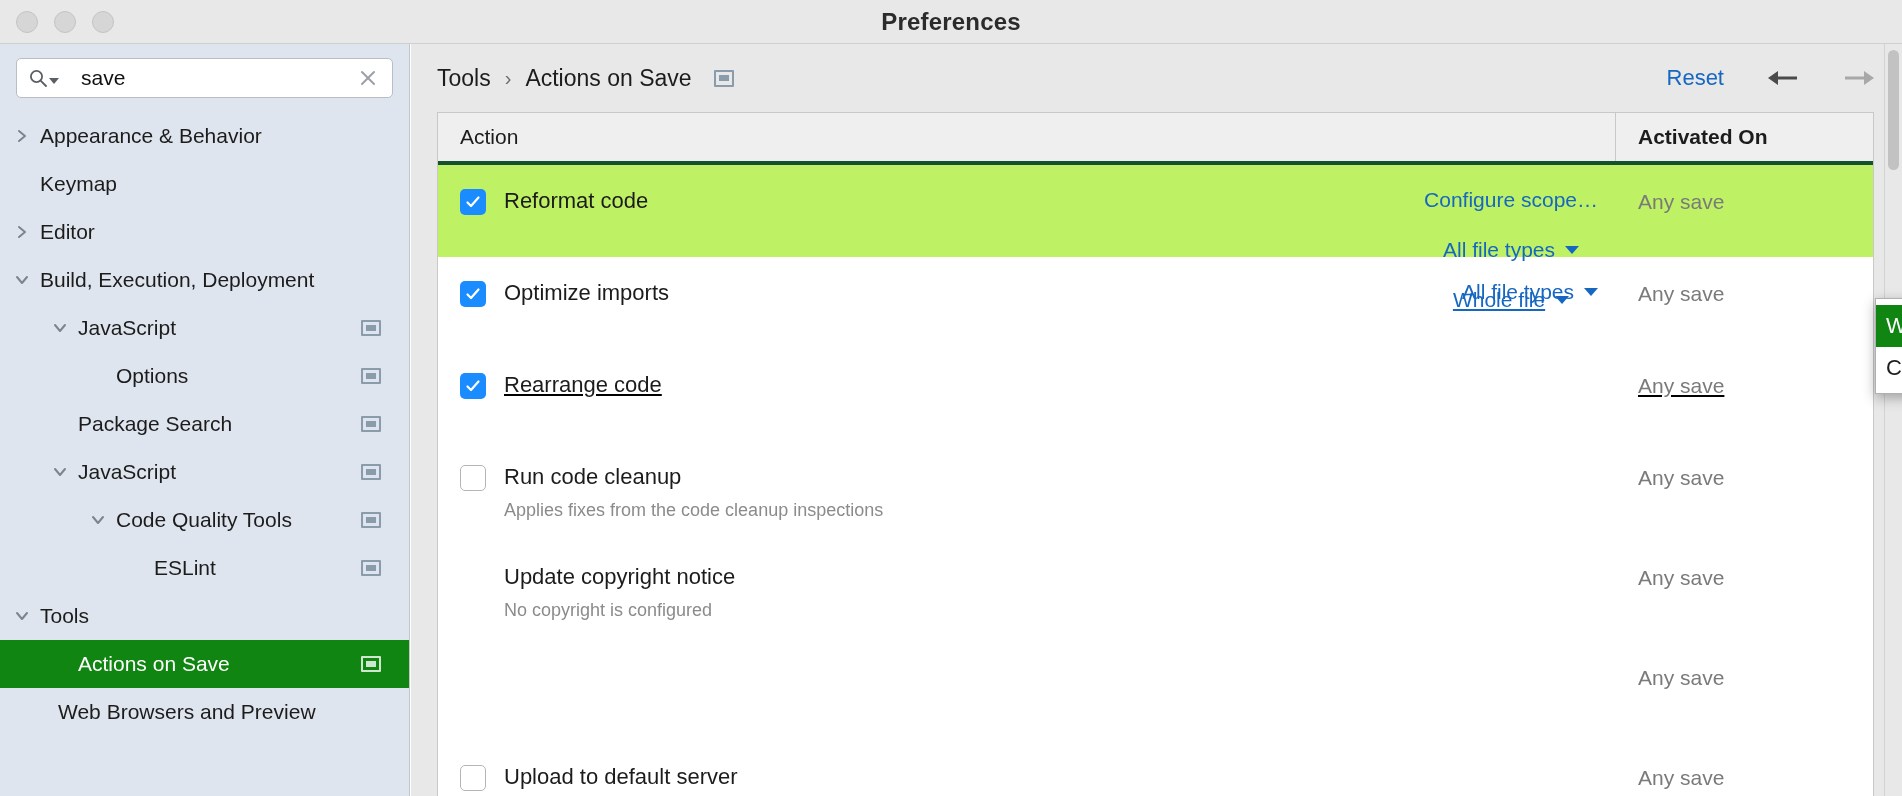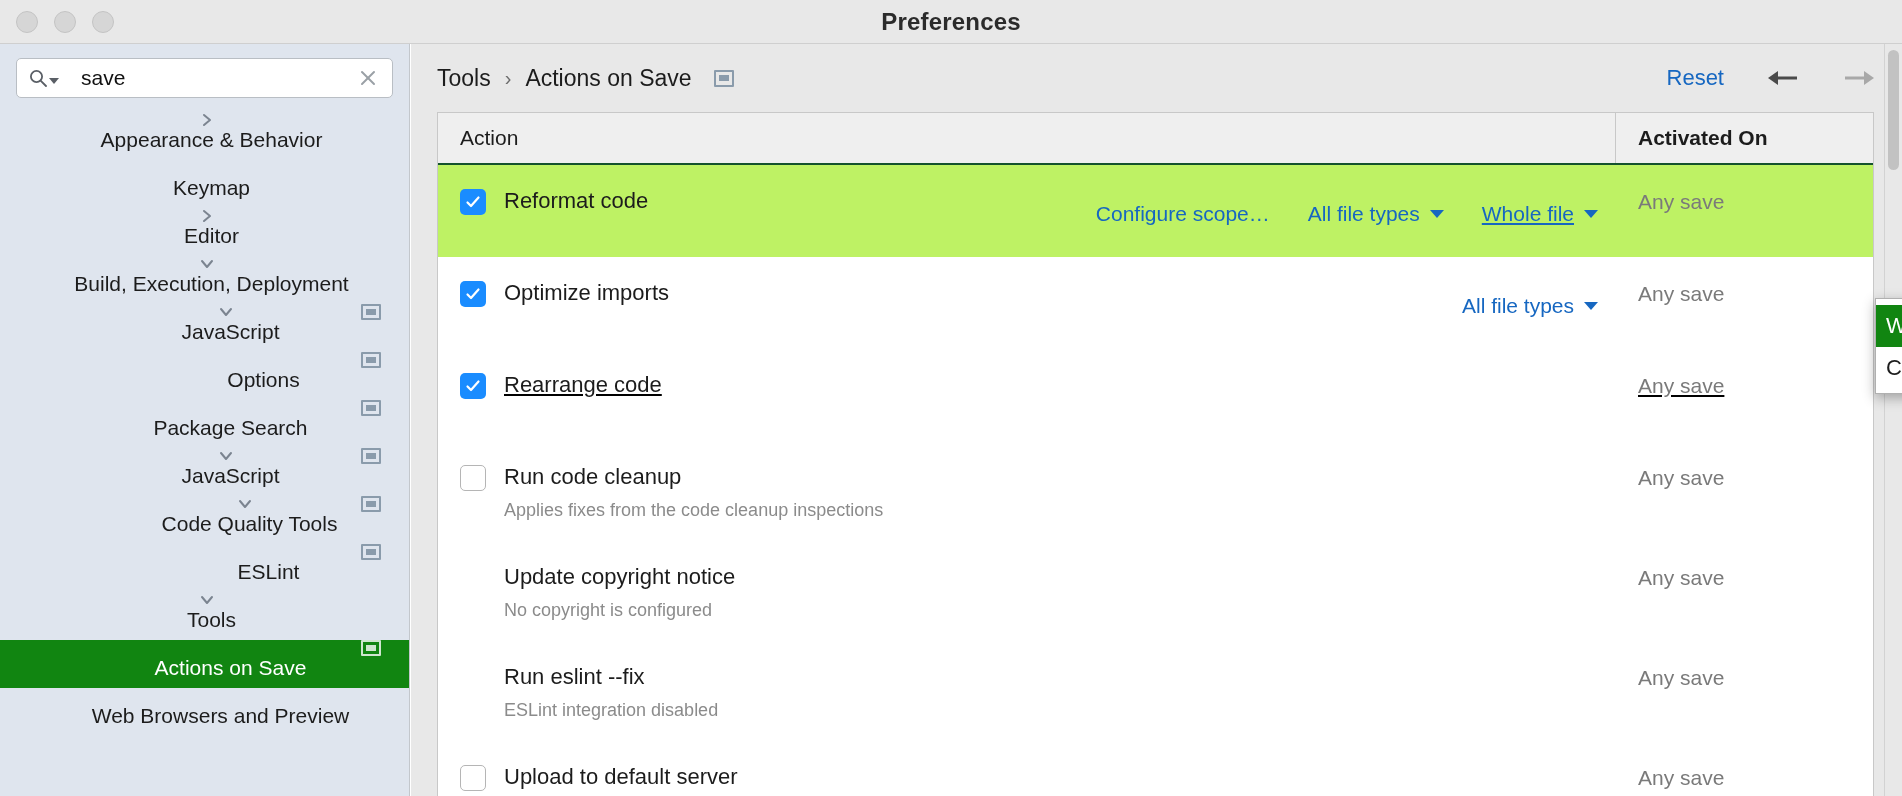--- a/index.html
+++ b/index.html
@@ -68,21 +68,20 @@
     color: #9aa0a6; cursor: pointer;
   }
 
   #tree { margin-top: 4px; }
   .tree-item {
     position: relative;
     height: 48px;
     display: flex; align-items: center;
     font-size: 21px; color: #1c1c1c;
     cursor: pointer;
-    flex-direction: column;
   }
   .tree-item.selected { background: #118511; color: #ffffff; }
   .twisty {
     width: 16px; height: 16px; flex: 0 0 16px;
     display: flex; align-items: center; justify-content: center;
     margin-right: 10px;
   }
   .twisty svg { display:block; }
   .tree-label { white-space: nowrap; }
   .mod-icon {
@@ -129,21 +128,21 @@
   
   #table {
     position: absolute; top: 68px; left: 26px;
     width: 1437px; height: 690px;
     background: #ffffff;
     border: 1px solid #c8c8c8;
     overflow: hidden;
   }
   #table-head {
     height: 52px; background: #efefef;
-    border-bottom: 2px solid #14532d;
+    border-bottom: 4px solid #14532d;
     display: flex; align-items: center;
   }
   .th {
     font-size: 21px; color: #1c1c1c;
     display: flex; align-items: center; height: 100%;
   }
   .th-action { width: 1178px; padding-left: 22px; border-right: 1px solid #c8c8c8; }
   .th-activated { flex: 1; padding-left: 22px; font-weight: bold; }
 
   .row {
@@ -163,22 +162,22 @@
     display: flex; align-items: center; justify-content: center;
   }
   .cb.checked { background: #1a8cff; }
   .cb.unchecked { background: #ffffff; border: 1px solid #b5b5b5; }
   .cb svg { display: block; }
   .cb.spacer { background: transparent; border: none; }
   .row-texts { margin-left: 18px; }
   .row-title { font-size: 22px; color: #1c1c1c; line-height: 28px; }
   .row-sub { font-size: 18px; color: #8b8b8b; margin-top: 8px; line-height: 22px; }
   .row-controls {
-    position: absolute; right: 18px; top: 15px;
-    display: flex; align-items: center; gap: 38px;
+    position: absolute; right: 18px; top: 1px;
+    display: flex; align-items: center; gap: 26px; flex-direction: column;
   }
   .ctrl-link { font-size: 21px; color: #1667c1; cursor: pointer; white-space: nowrap; }
   .ctrl-link.underlined { text-decoration: underline; }
   .ctrl-combo { display: flex; align-items: center; gap: 10px; cursor: pointer; }
   .chev {
     width: 0; height: 0;
     border-left: 7px solid transparent;
     border-right: 7px solid transparent;
     border-top: 8px solid #1667c1;
   }
@@ -284,21 +283,21 @@
         <span class="twisty">
           <svg width="16" height="16" viewBox="0 0 16 16">
             <polyline points="3,5 8,11 13,5" fill="none" stroke="#7b8490" stroke-width="2" stroke-linecap="round" stroke-linejoin="round"></polyline>
           </svg>
         </span>
         <span class="tree-label">JavaScript</span>
         <span class="mod-icon">
           <i></i>
         </span>
       </div>
-      <div class="tree-item" style="padding-left: 90px; margin-left: 28px;">
+      <div class="tree-item" style="padding-left: 90px;">
         <span class="twisty"></span>
         <span class="tree-label">Options</span>
         <span class="mod-icon">
           <i></i>
         </span>
       </div>
       <div class="tree-item" style="padding-left: 52px;">
         <span class="twisty"></span>
         <span class="tree-label">Package Search</span>
         <span class="mod-icon">
@@ -457,24 +456,20 @@
             <div class="row-texts">
               <div class="row-title">Update copyright notice</div>
               <div class="row-sub">No copyright is configured</div>
             </div>
           </div>
           <div class="row-activated">Any save</div>
         </div>
         <div class="row" style="height: 100px; padding-top: 22px;">
           <div class="row-main">
             <span class="cb spacer"></span>
-            <div class="row-texts">
-              <div class="row-title">Run eslint --fix</div>
-              <div class="row-sub">ESLint integration disabled</div>
-            </div>
           </div>
           <div class="row-activated">Any save</div>
         </div>
         <div class="row" style="height: 92px; padding-top: 22px;">
           <div class="row-main">
             <span class="cb unchecked"></span>
             <div class="row-texts">
               <div class="row-title">Upload to default server</div>
             </div>
           </div>

